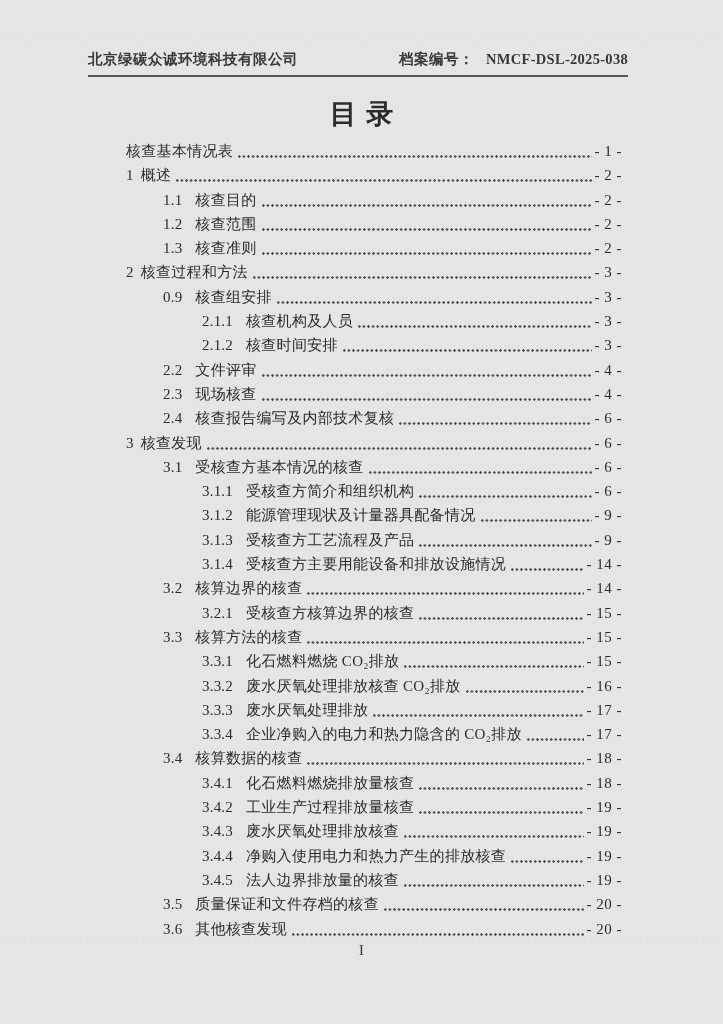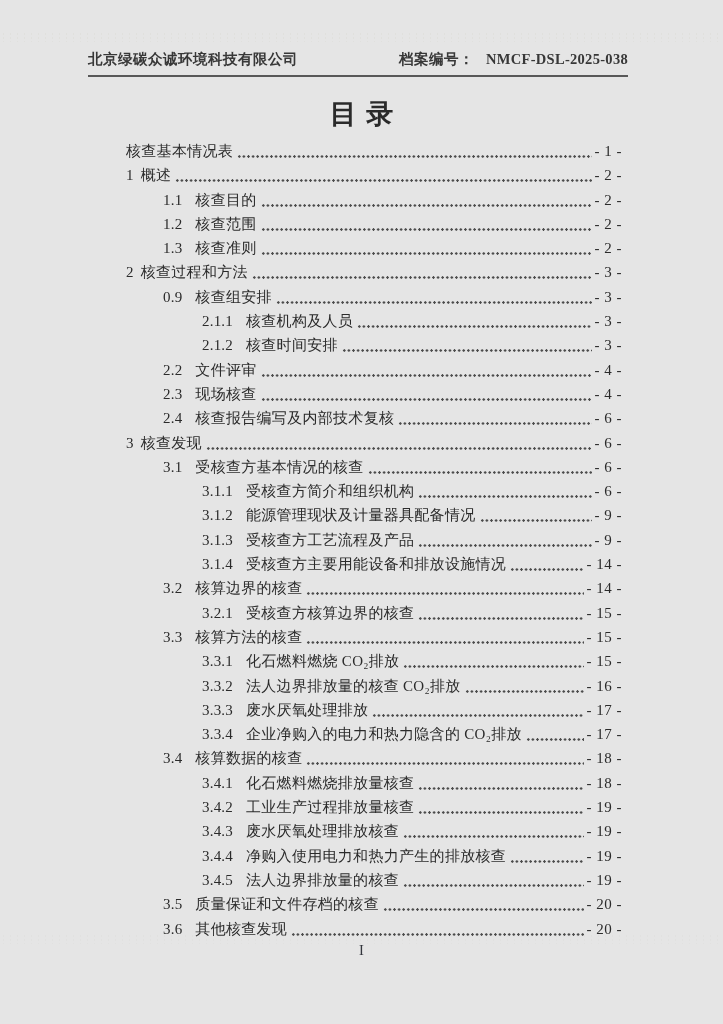--- a/index.html
+++ b/index.html
@@ -252,21 +252,21 @@
       <span class="toc-page">- 15 -</span>
     </div>
       <div class="toc-row lv2">
       <span class="toc-num">3.3.1</span>
       <span class="toc-label">化石燃料燃烧 CO₂排放</span>
       <span class="toc-dots"></span>
       <span class="toc-page">- 15 -</span>
     </div>
       <div class="toc-row lv2">
       <span class="toc-num">3.3.2</span>
-      <span class="toc-label">法人边界排放量的核查 CO₂排放</span>
+      <span class="toc-label">废水厌氧处理排放核查 CO₂排放</span>
       <span class="toc-dots"></span>
       <span class="toc-page">- 16 -</span>
     </div>
       <div class="toc-row lv2">
       <span class="toc-num">3.3.3</span>
       <span class="toc-label">废水厌氧处理排放</span>
       <span class="toc-dots"></span>
       <span class="toc-page">- 17 -</span>
     </div>
       <div class="toc-row lv2">

